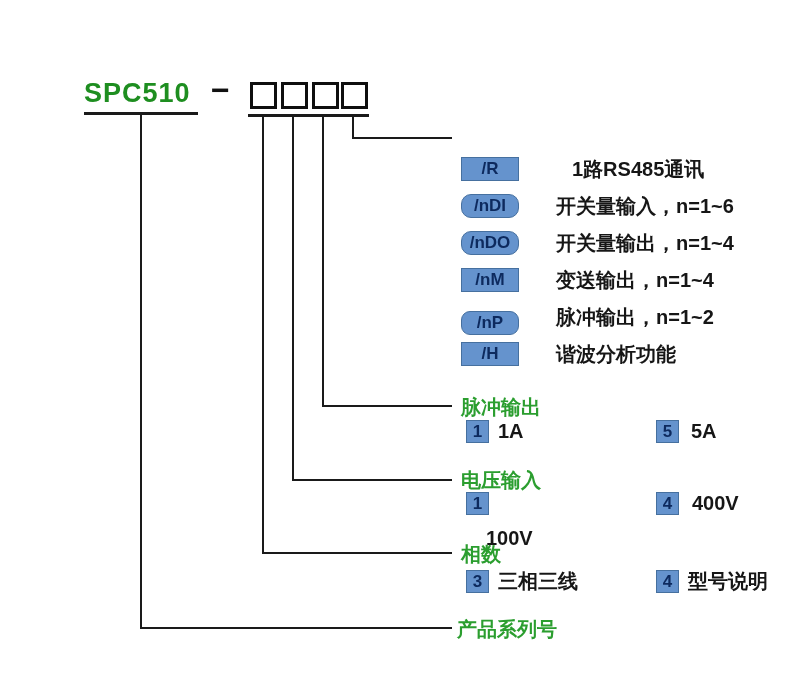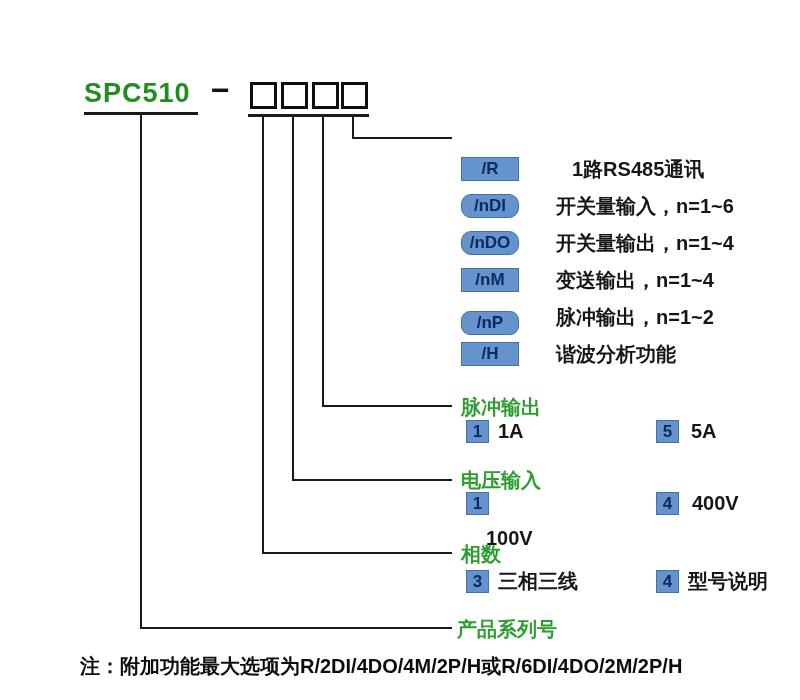--- a/index.html
+++ b/index.html
@@ -113,15 +113,14 @@
   <div class="odesc" style="left:656px;top:492px;margin-left:36px;">400V</div>
 
   <div class="abs glabel" style="left:461px;top:541px;">相数</div>
   <div class="obadge" style="left:466px;top:570px;">3</div>
   <div class="odesc" style="left:498px;top:570px;">三相三线</div>
   <div class="obadge" style="left:656px;top:570px;">4</div>
   <div class="odesc" style="left:688px;top:570px;">型号说明</div>
 
   <div class="abs glabel" style="left:457px;top:616px;text-align:right;">产品系列号</div>
 
-  <div class="abs footnote" style="left:80px;top:653px;">注：附加功能最大选项为R/2DI/4DO/4M/2P/H或R/6DI/4DO/2M/2P/H</div>
 
 </div>
 
 </body></html>

